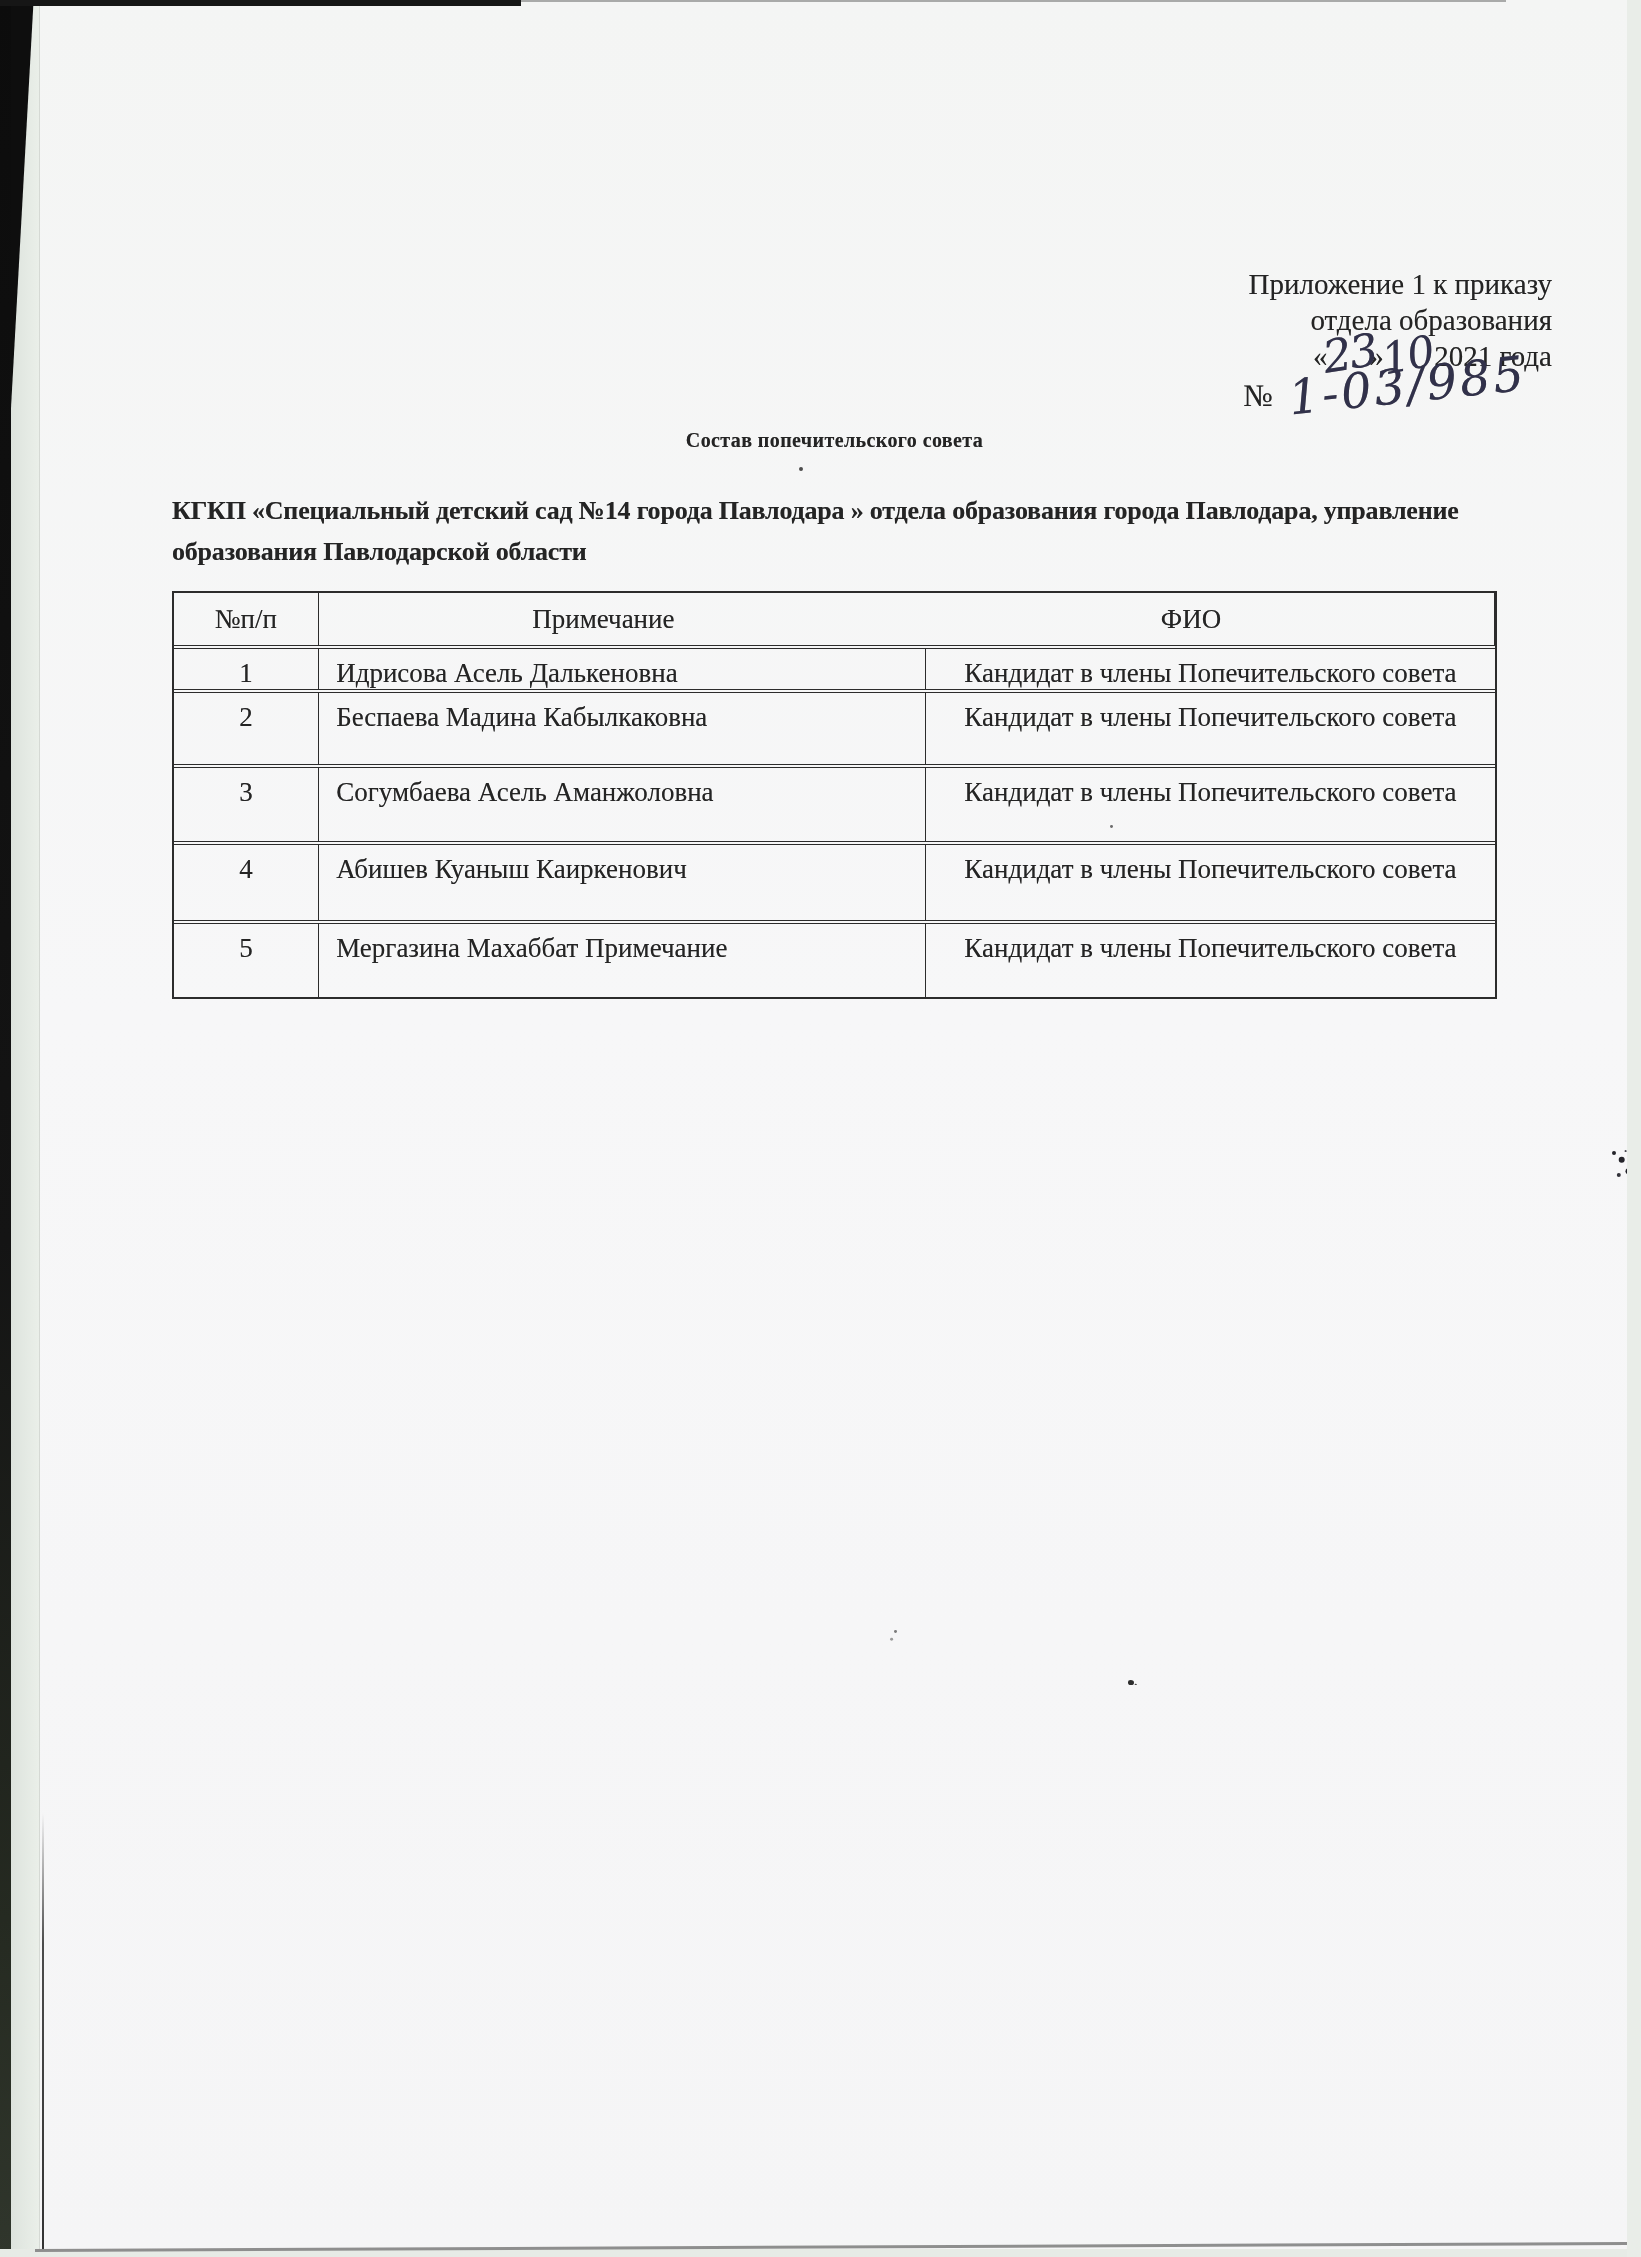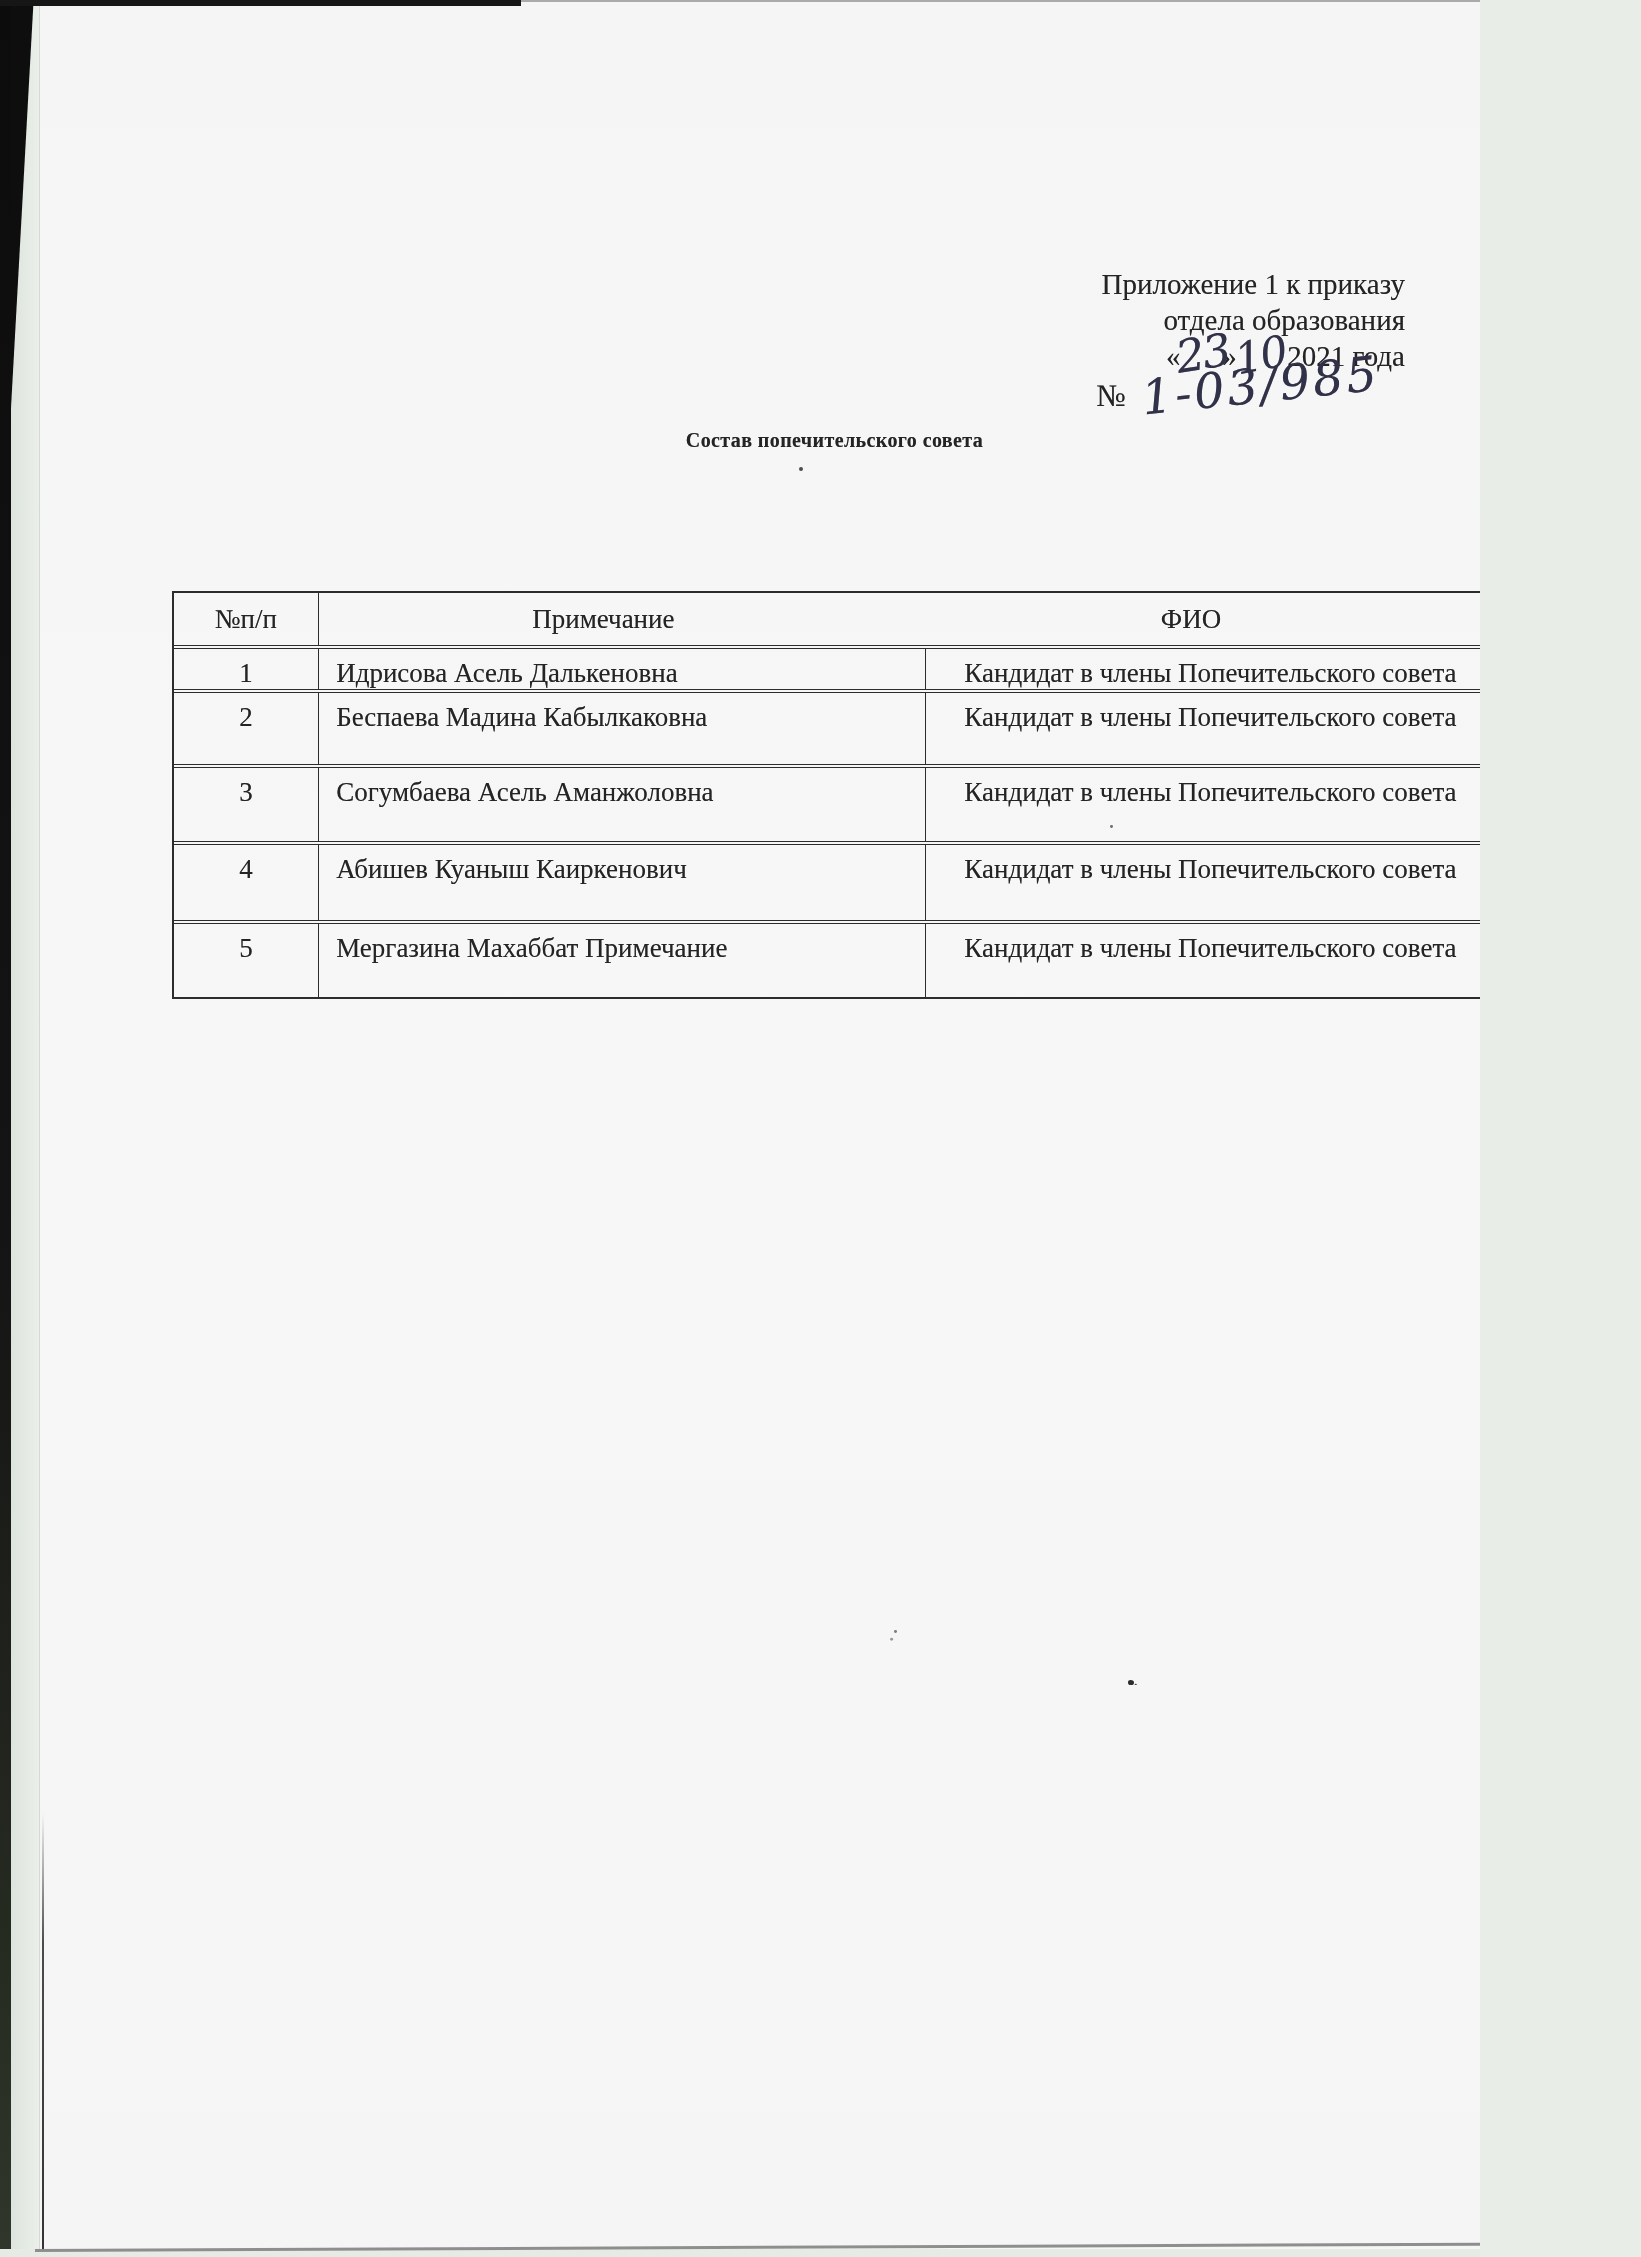--- a/index.html
+++ b/index.html
@@ -2,21 +2,21 @@
 <html><head>
 <meta charset="utf-8">
 <style>
   html,body{margin:0;padding:0;}
   body{
     width:1641px;height:2257px;
     font-family:"Liberation Serif","DejaVu Serif",serif;
     background:#e9ede8;
   }
   .scan{
-    position:relative;width:1480px;height:2257px;overflow:hidden;
+    position:relative;width:1627px;height:2257px;overflow:hidden;
     background:linear-gradient(180deg,#f4f5f4 0%,#f7f7f8 45%,#f5f5f6 100%);
   }
   
   .mat-left{position:absolute;left:10.6px;top:0;width:28px;height:2257px;
     background:linear-gradient(90deg,#dde3dd,#eaefe9);}
   .edge-left{position:absolute;left:0;top:0;width:10.6px;height:2257px;
     background:linear-gradient(180deg,#0c0c0c 0%,#141414 55%,#252a21 85%,#30362c 100%);}
   .edge-left-tri{position:absolute;left:10.6px;top:0;width:23px;height:415px;
     background:#0e0e0e;clip-path:polygon(0 0,100% 0,0 100%);}
   .edge-top-main{position:absolute;left:0;top:0;width:521px;height:5.8px;background:#161616;}
@@ -79,20 +79,24 @@
 
   <div class="appendix printed">
     <div>Приложение 1 к приказу</div>
     <div>отдела образования</div>
     <div><span>«</span><span class="hw hw-day">23</span><span>»</span><span class="hw hw-month">10</span> <span>2021 года</span></div>
     <div class="appendix-number-row"><span class="num-label">№</span><span class="hw hw-number">1-03/985</span></div>
   </div>
 
   <div class="doc-title printed">Состав попечительского совета</div>
 
+  <div class="doc-subtitle printed">
+    <div class="line">КГКП «Специальный детский сад №14 города Павлодара » отдела образования города Павлодара, управление</div>
+    <div class="line">образования Павлодарской области</div>
+  </div>
 
   <div class="ptable printed">
     <div class="prow row-head">
       <div class="pcell c-num">№п/п</div>
       <div class="pcell c-note">Примечание</div>
       <div class="pcell c-name">ФИО</div>
     </div>
     <div class="prow row-data row-1">
       <div class="pcell c-num">1</div>
       <div class="pcell c-name">Идрисова Асель Далькеновна</div>

